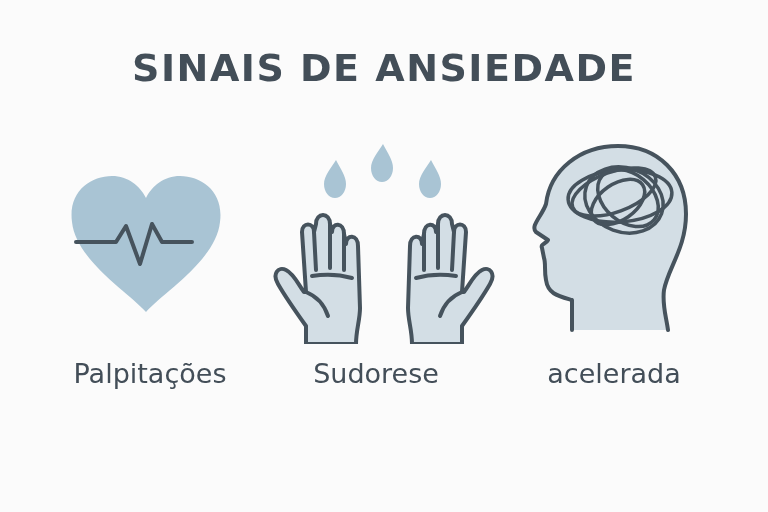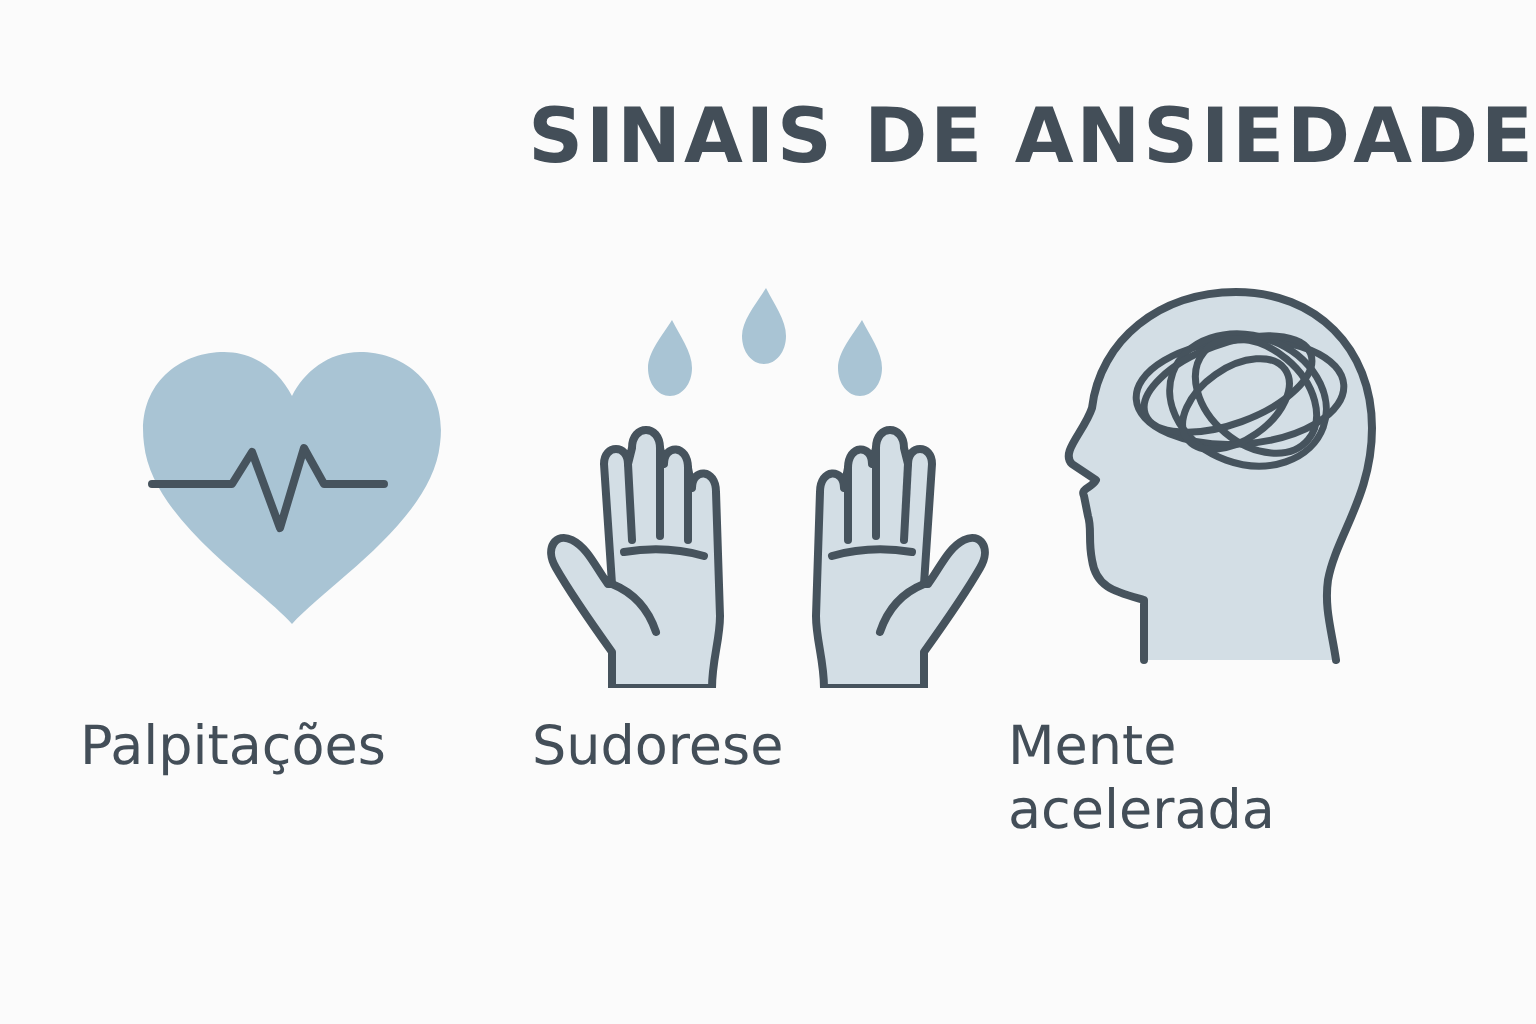--- a/index.html
+++ b/index.html
@@ -13,33 +13,34 @@
       position: relative;
       overflow: hidden;
       font-family: "Liberation Sans", "DejaVu Sans", sans-serif;
       color: #434e58;
     }
     .title {
       position: absolute;
       left: 0;
       top: 46px;
       width: 768px;
-      text-align: right;
+      text-align: center;
       font-family: "DejaVu Sans", sans-serif;
       font-weight: bold;
       font-size: 38px;
       letter-spacing: 1.5px;
       color: #434e58;
       margin: 0;
     }
     .icon {
       position: absolute;
     }
     .label {
       position: absolute;
+      text-align: center;
       font-family: "DejaVu Sans", sans-serif;
       font-size: 27px;
       line-height: 32px;
       color: #434e58;
     }
     .label span { display: block; }
   </style>
 </head>
 <body>
 
@@ -97,15 +98,14 @@
   </svg>
 </div>
 
 <div class="label" style="left:40px; top:358px; width:220px;">
   <span>Palpitações</span>
 </div>
 <div class="label" style="left:266px; top:358px; width:220px;">
   <span>Sudorese</span>
 </div>
 <div class="label" style="left:504px; top:358px; width:220px;">
-  <span>Mente</span>
   <span>acelerada</span>
 </div>
 
 </body></html>

